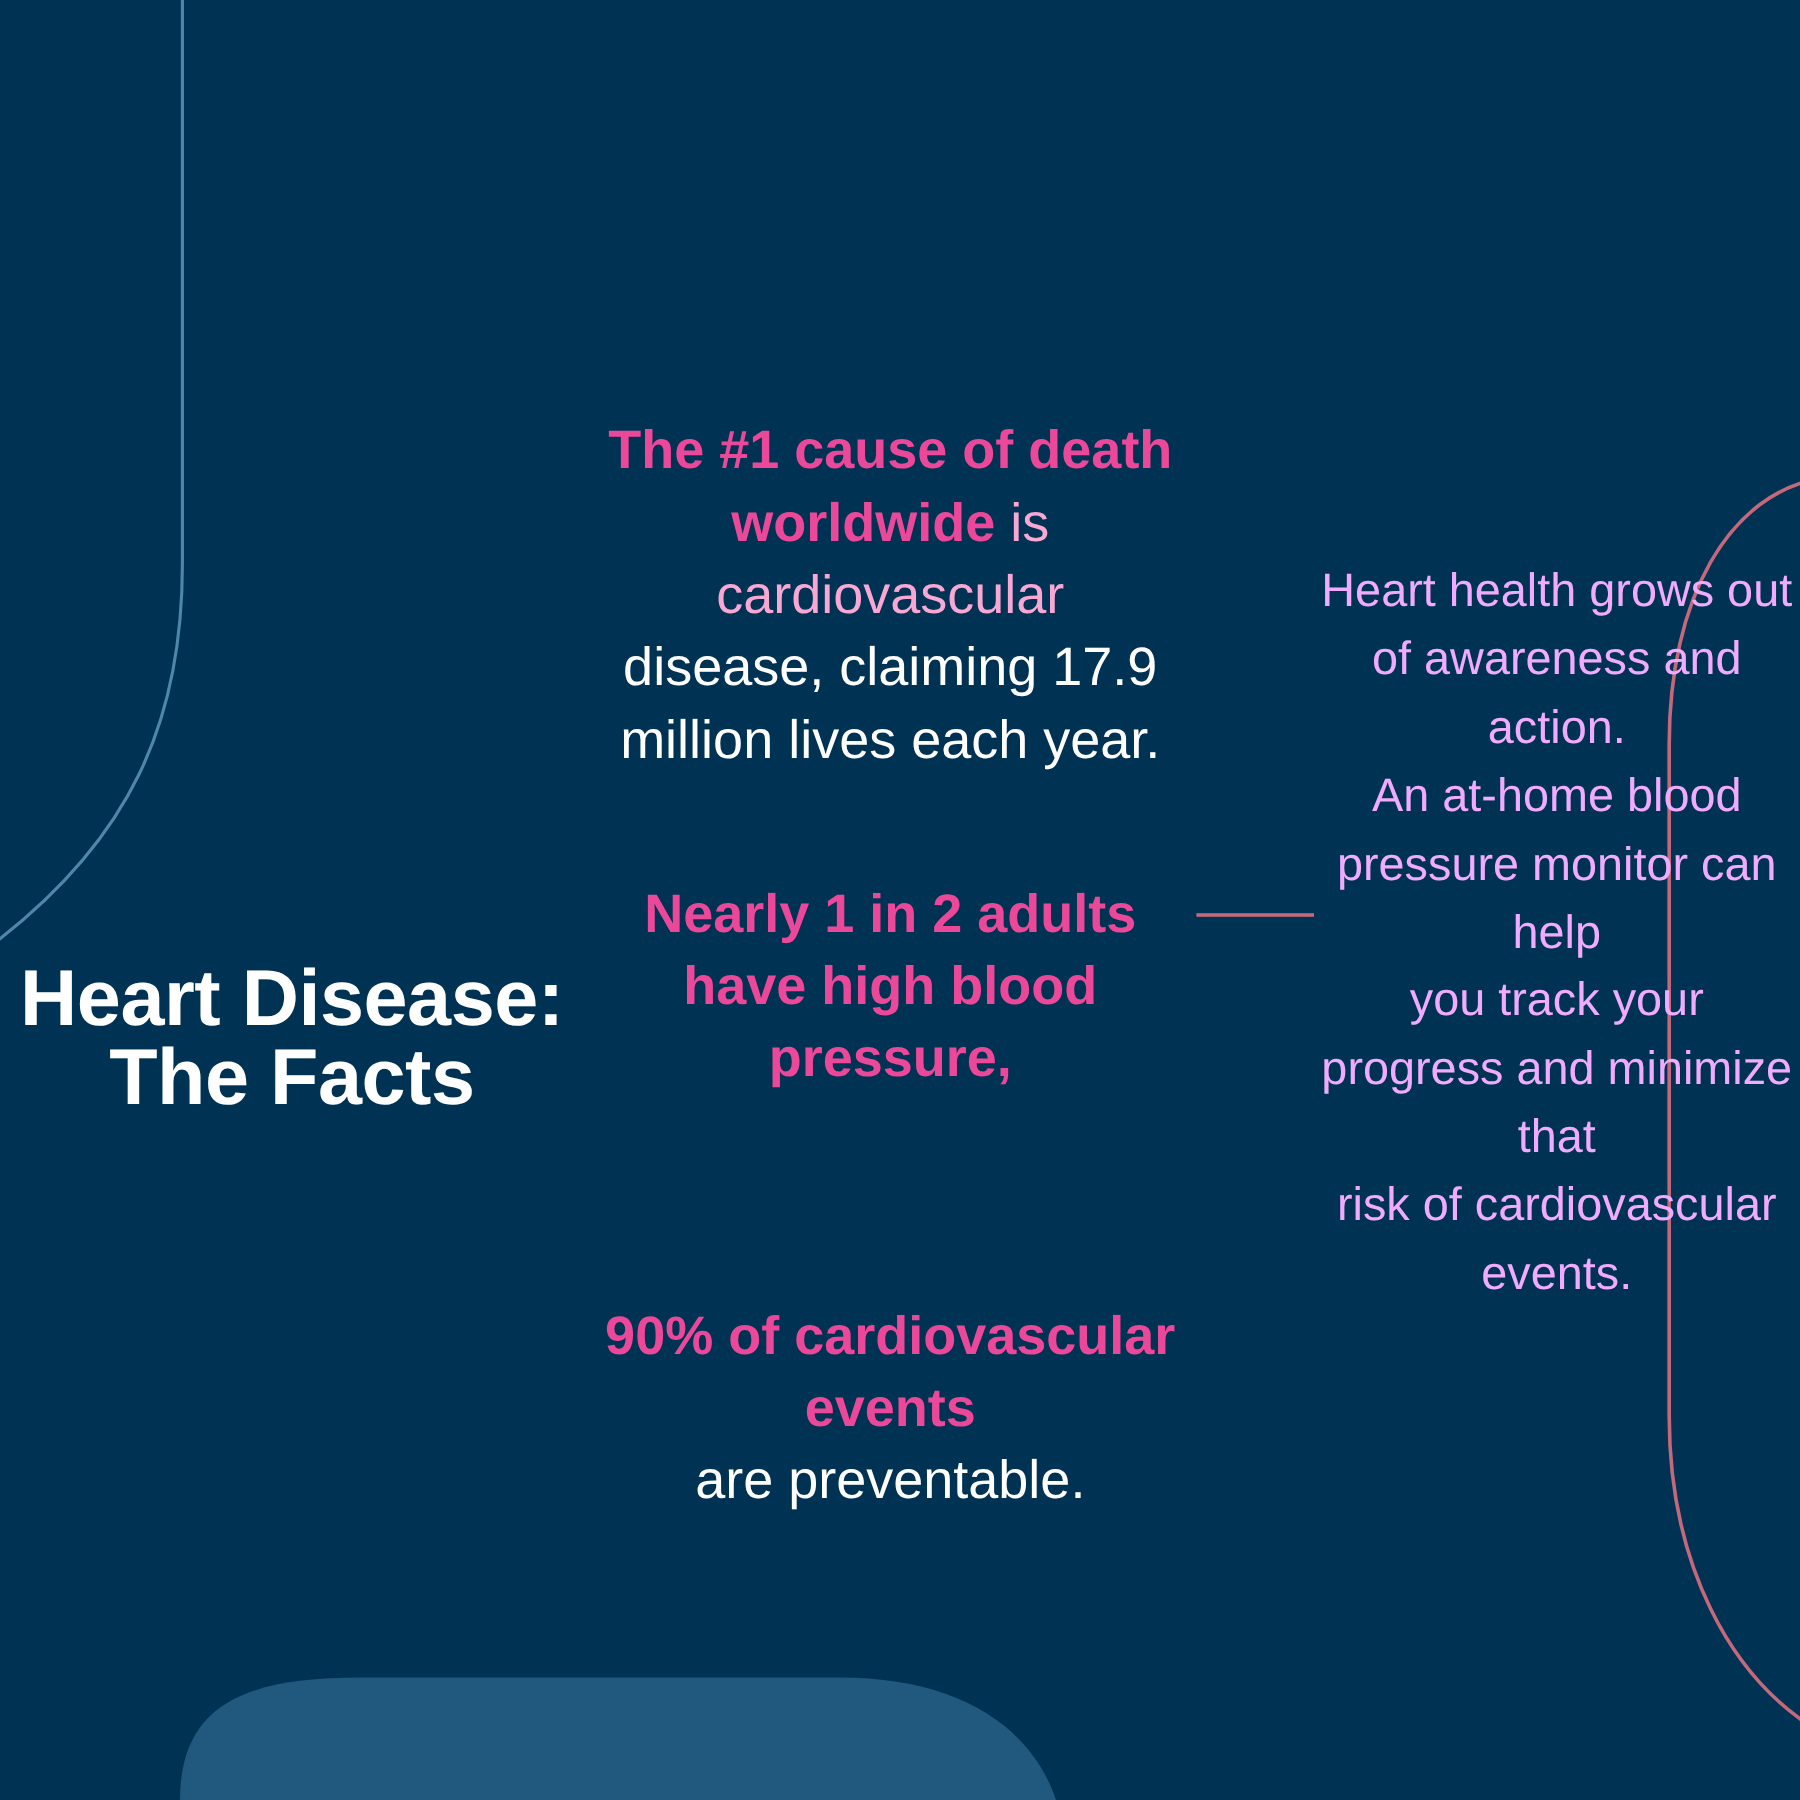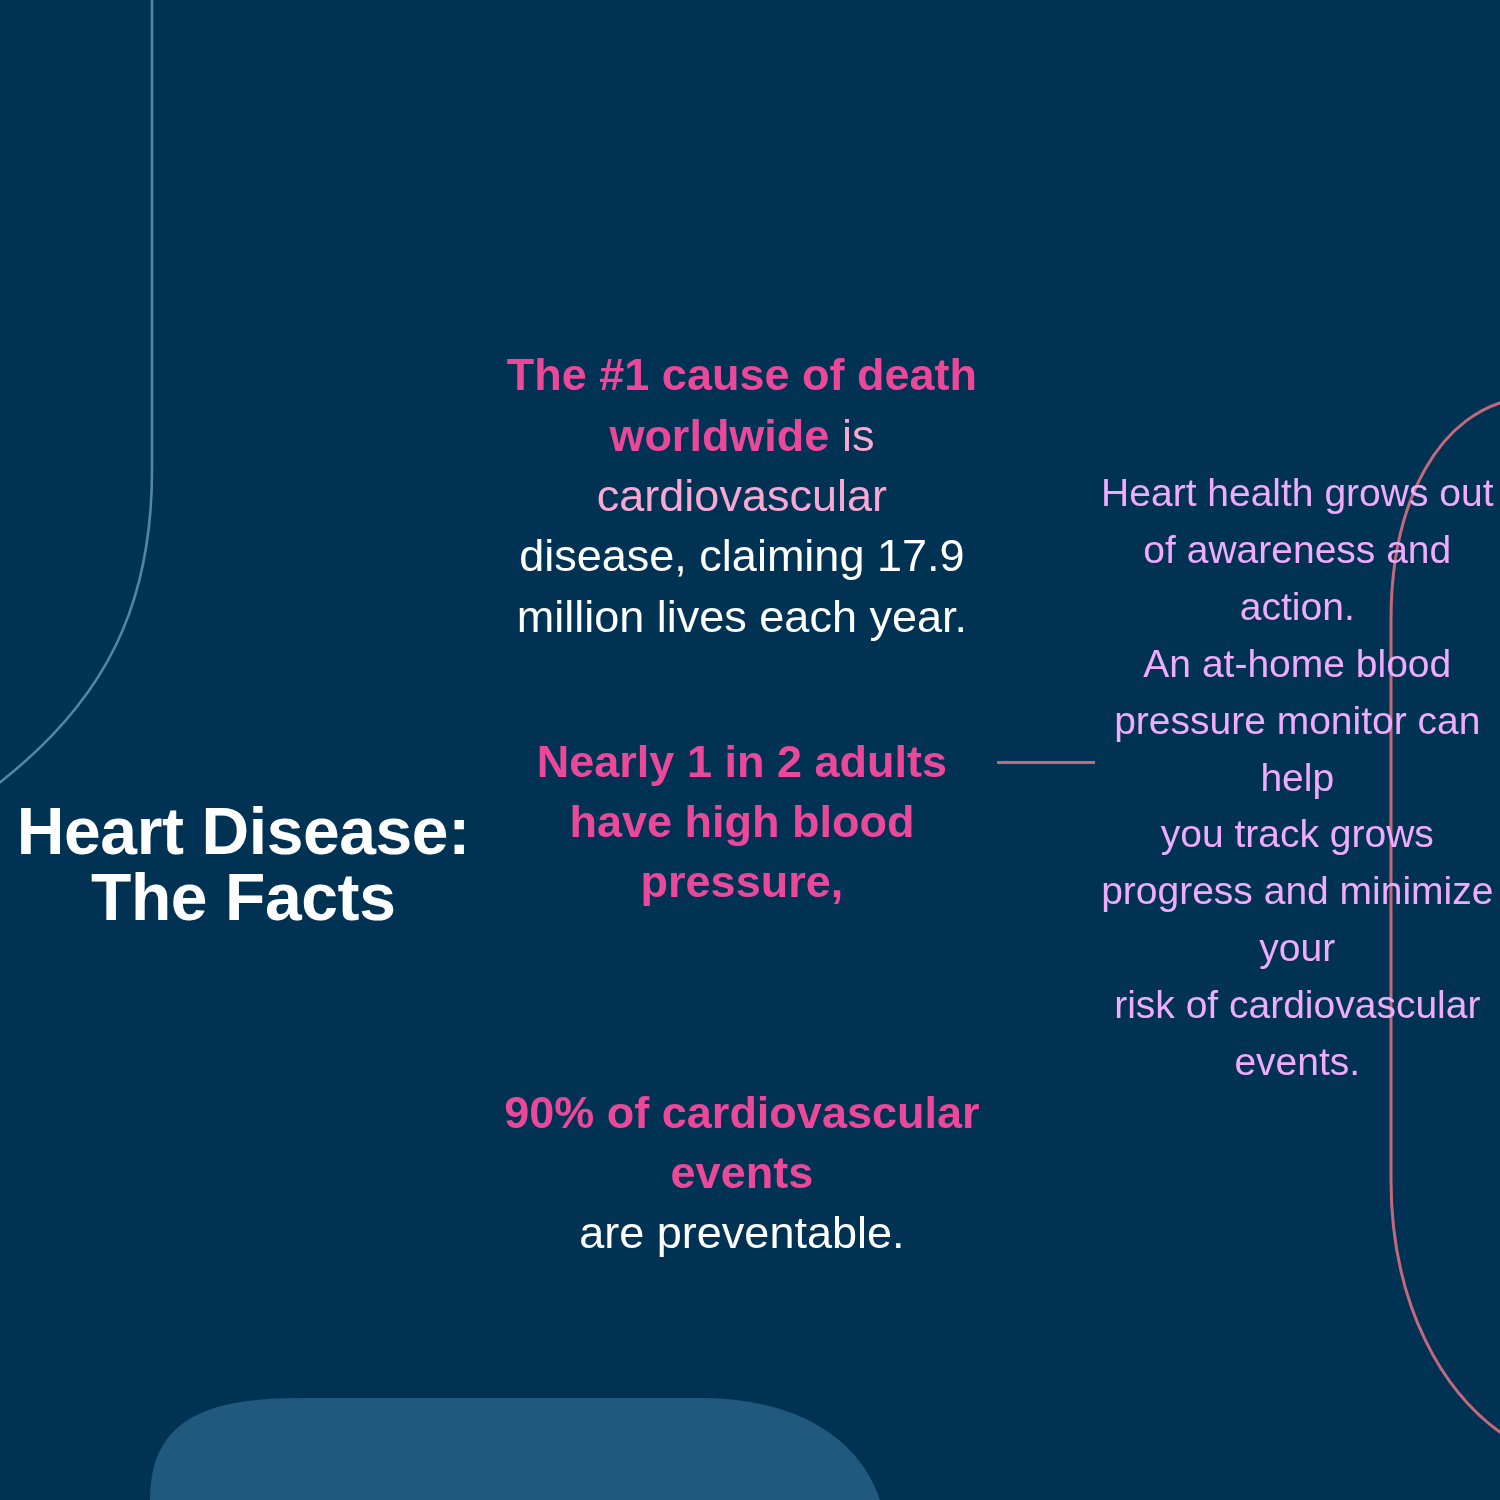--- a/index.html
+++ b/index.html
@@ -149,18 +149,18 @@
         <span class="line2">are preventable.</span>
       </p>
 
     </div>
 
     <hr class="divider">
 
     <div class="closing">
       <span>Heart health grows out of awareness and action.</span>
       <span>An at-home blood pressure monitor can help</span>
-      <span>you track grows progress and minimize your</span>
+      <span>you track your progress and minimize that</span>
       <span>risk of cardiovascular events.</span>
     </div>
 
   </div>
 </div>
 
 </body></html>

